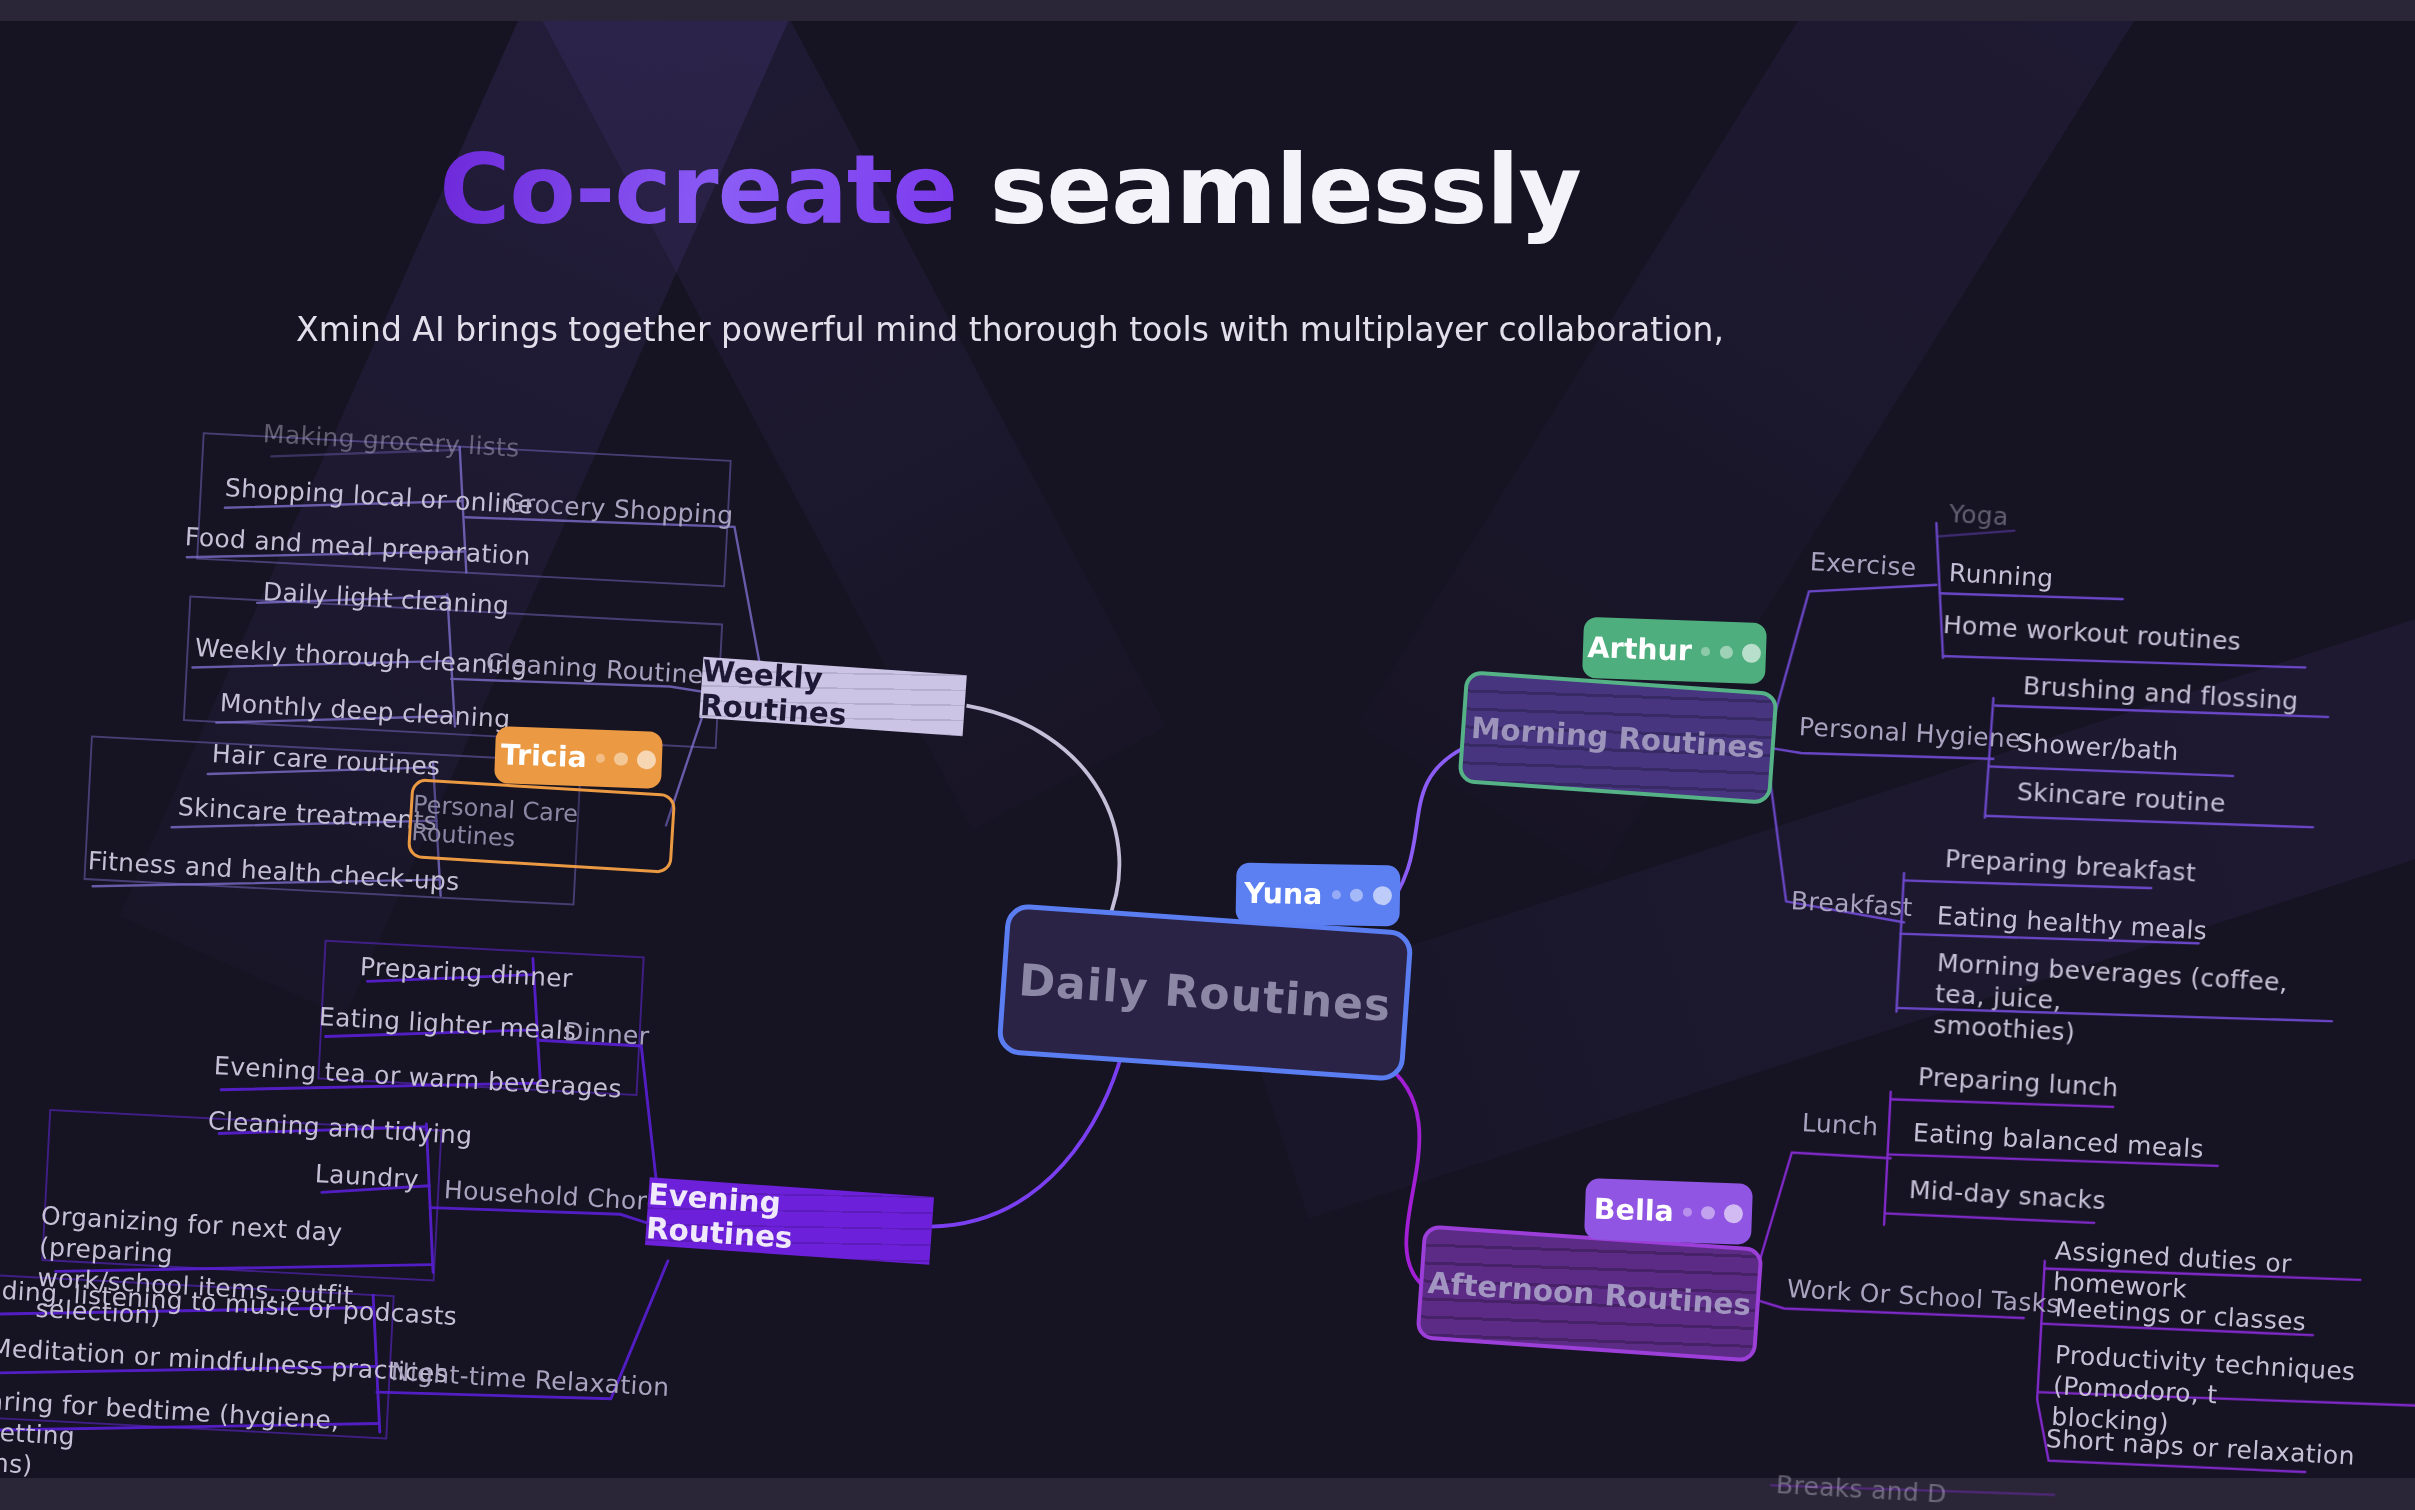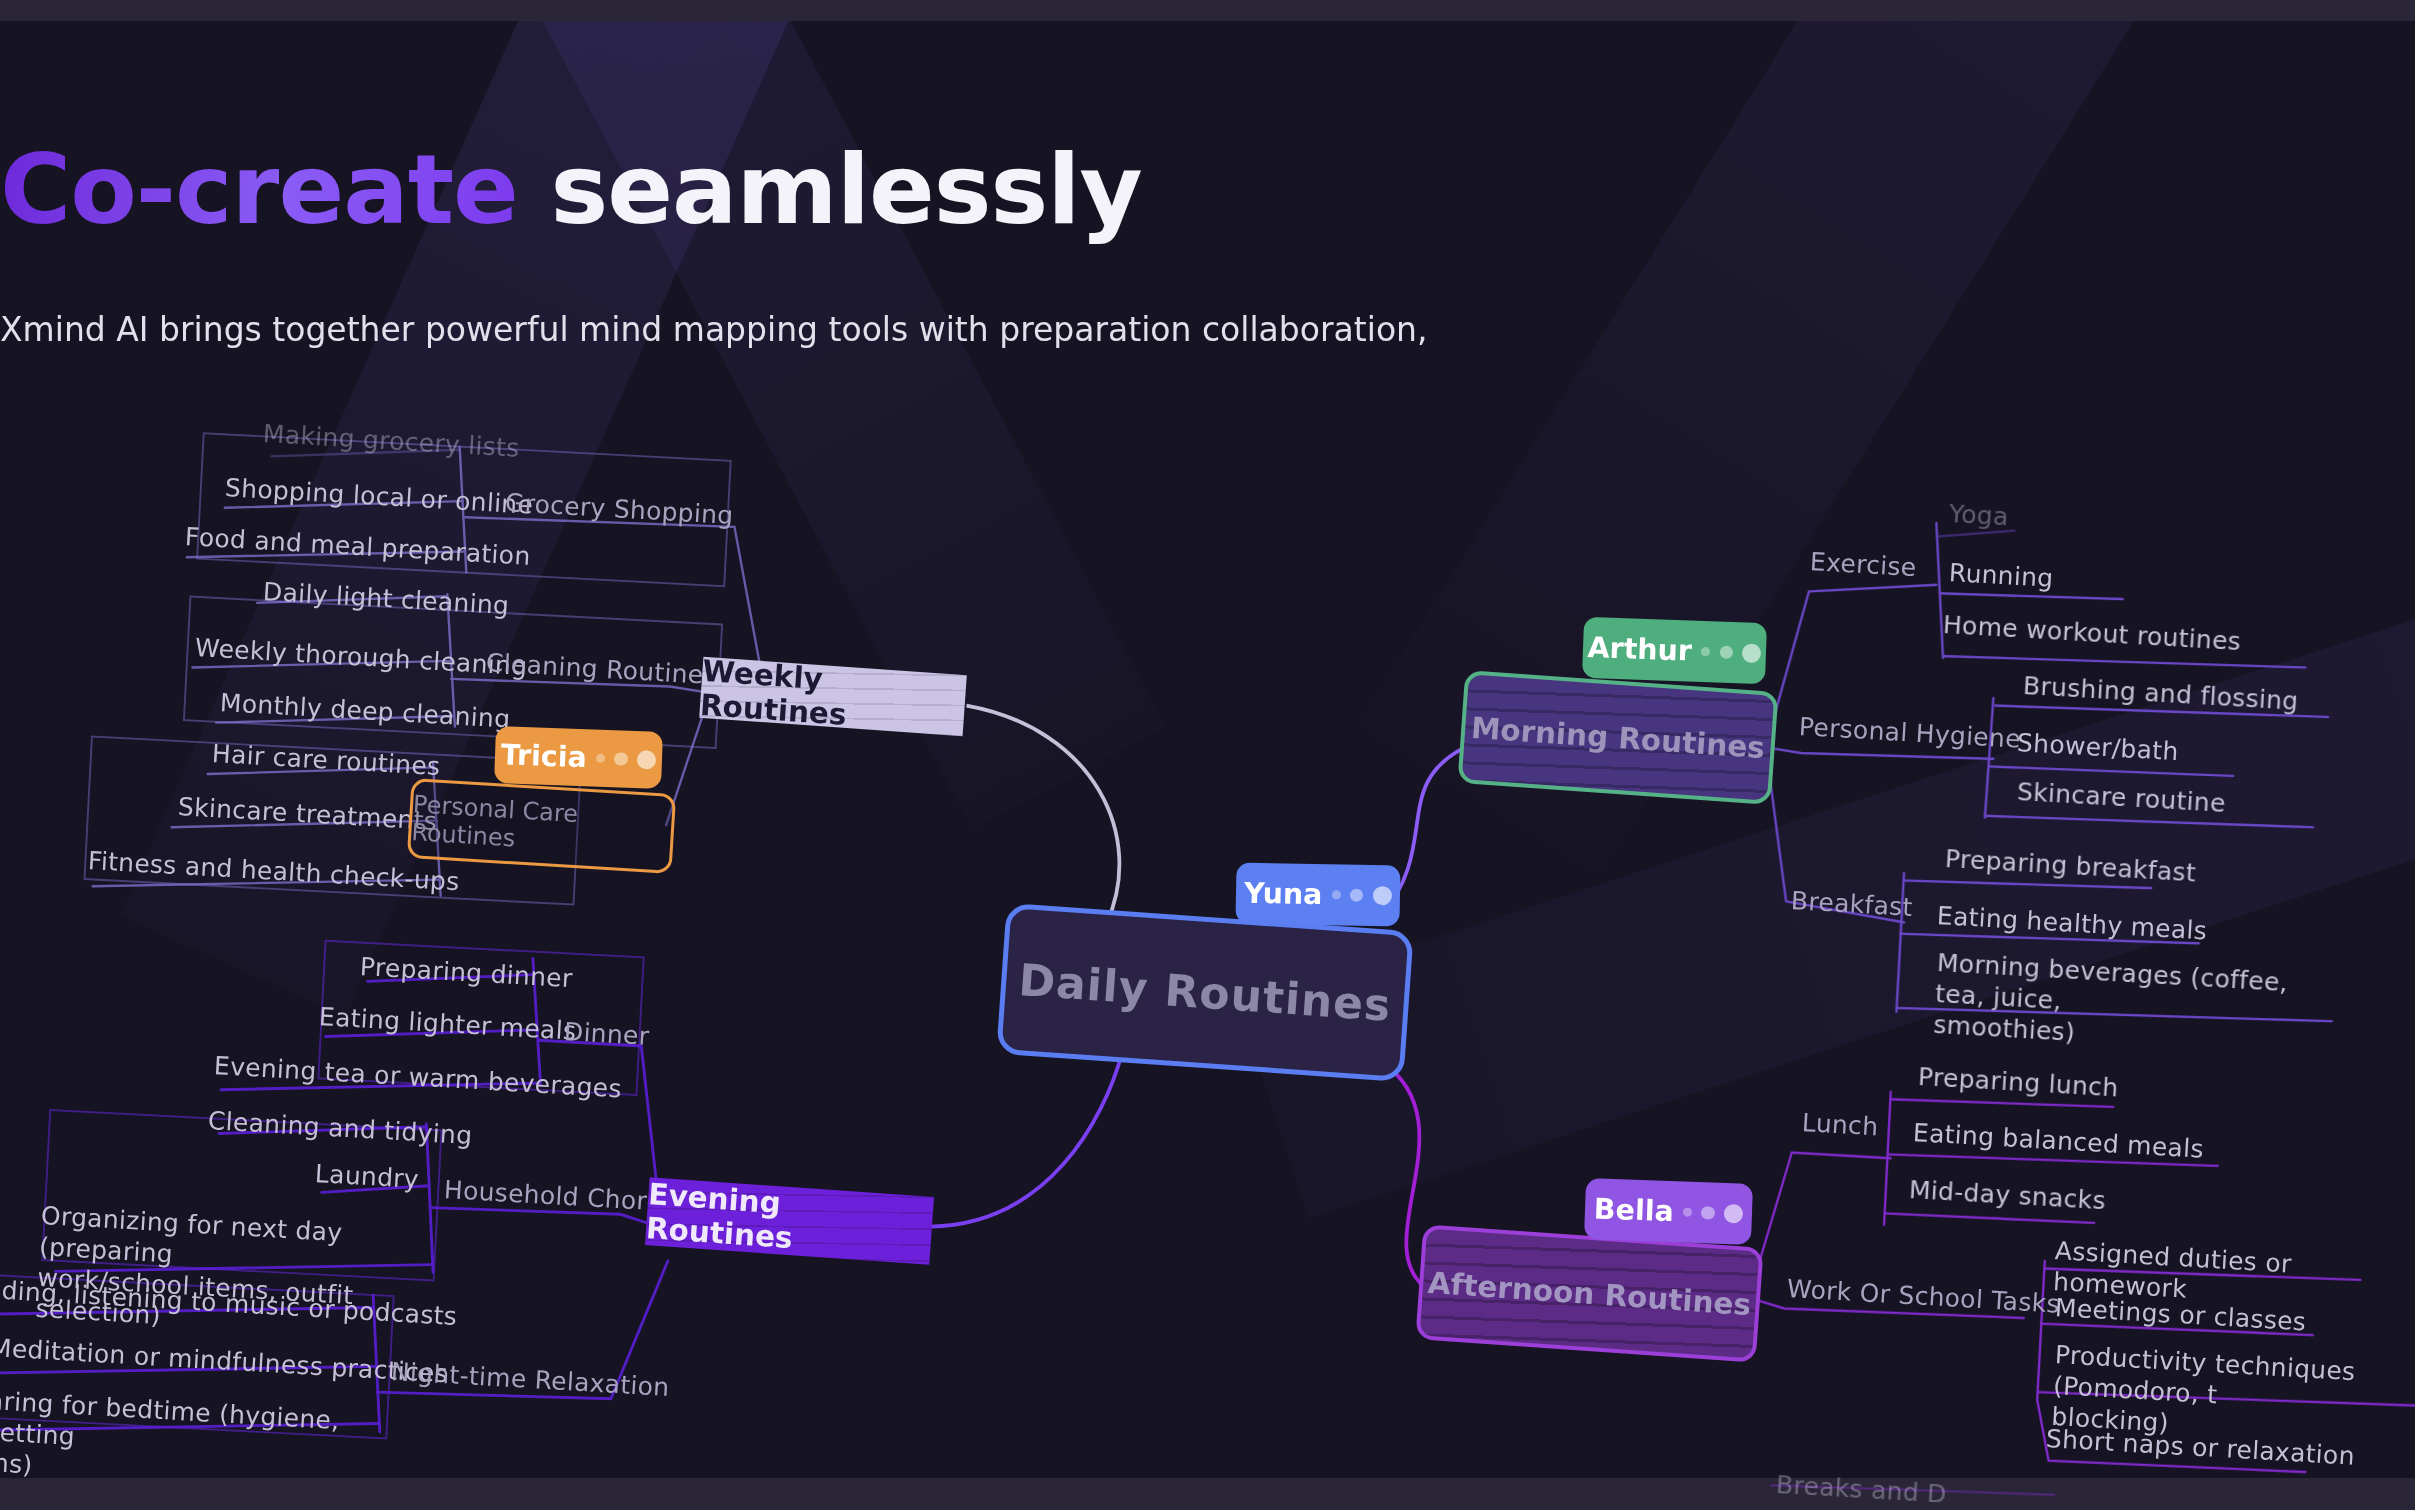--- a/index.html
+++ b/index.html
@@ -8,21 +8,21 @@
   
   .ribbon{position:absolute;pointer-events:none;}
   .rb1{left:399px;top:-399px;width:247px;height:1427px;background:linear-gradient(180deg,rgba(98,78,178,.22),rgba(98,78,178,.04));transform:rotate(24deg);}
   .rb2{left:647px;top:-476px;width:219px;height:1332px;background:linear-gradient(180deg,rgba(98,78,178,.18),rgba(98,78,178,.03));transform:rotate(-28deg);}
   .rb3{left:1664px;top:-342px;width:285px;height:1236px;background:linear-gradient(180deg,rgba(98,78,178,.14),rgba(98,78,178,.02));transform:rotate(32deg);}
   .rb4{left:1236px;top:761px;width:1522px;height:228px;background:linear-gradient(90deg,rgba(98,78,178,.05),rgba(98,78,178,.12));transform:rotate(-18deg);}
   .strip{position:absolute;left:0;width:2416px;background:#2a2637;}
   .strip.top{top:0;height:21px;}
   .strip.bottom{bottom:0;height:32px;}
   
-  .hero{position:absolute;left:0;top:133px;width:2020px;text-align:left;}
+  .hero{position:absolute;left:0;top:133px;width:2020px;text-align:center;}
   .hero h1{margin:0;font-size:97px;font-weight:800;letter-spacing:-1px;color:#f5f3fa;}
   .hero h1 .accent{background:linear-gradient(100deg,#6d28d9 0%,#8b5cf6 55%,#7c3aed 100%);
     -webkit-background-clip:text;background-clip:text;color:transparent;}
   .hero .sub{margin-top:53px;font-size:33px;line-height:61px;color:#e3e0ec;font-weight:400;}
   
   .t{position:absolute;font-size:25px;color:#c6c0d6;white-space:pre-line;
      transform:rotate(3.3deg);transform-origin:left top;line-height:31px;letter-spacing:0.3px;}
   .t.c{color:#aaa3c0;}
   .t.f{opacity:.42;}
   
@@ -62,21 +62,21 @@
 <div class="ribbon rb1"></div>
 <div class="ribbon rb2"></div>
 <div class="ribbon rb3"></div>
 <div class="ribbon rb4"></div>
 <div class="strip top"></div>
 <div class="strip bottom"></div>
 
 <div class="hero">
   <h1><span class="accent">Co-create</span><span> seamlessly</span></h1>
   <div class="sub">
-    <div>Xmind AI brings together powerful mind mapping tools with preparation collaboration,</div>
+    <div>Xmind AI brings together powerful mind thorough tools with multiplayer collaboration,</div>
   </div>
 </div>
 
 <svg class="wires" width="2416" height="1510" viewBox="0 0 2540 1588">
 
   <g fill="none" stroke="rgba(131,116,214,.45)" stroke-width="2">
     <rect x="210" y="470" width="555" height="132" transform="rotate(3 487 536)"></rect>
     <rect x="196" y="642" width="560" height="130" transform="rotate(3 476 707)"></rect>
     <rect x="92" y="788" width="515" height="150" transform="rotate(3 350 863)"></rect>
   </g>

